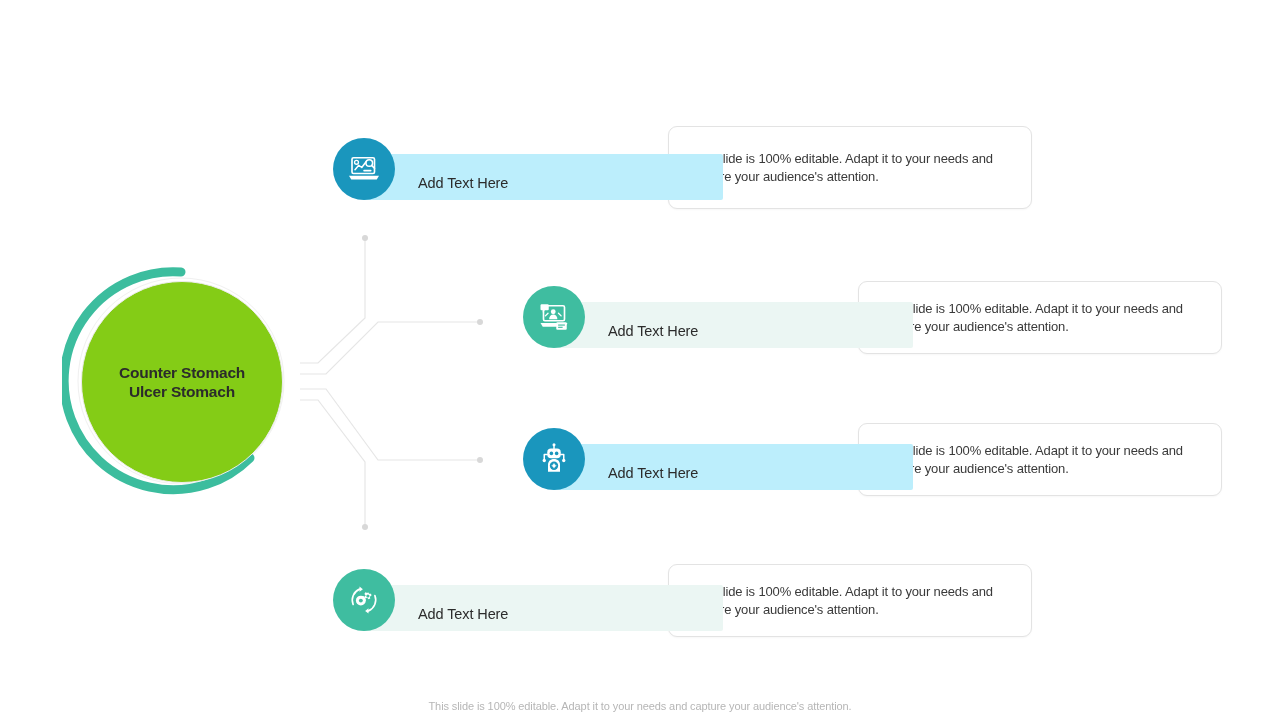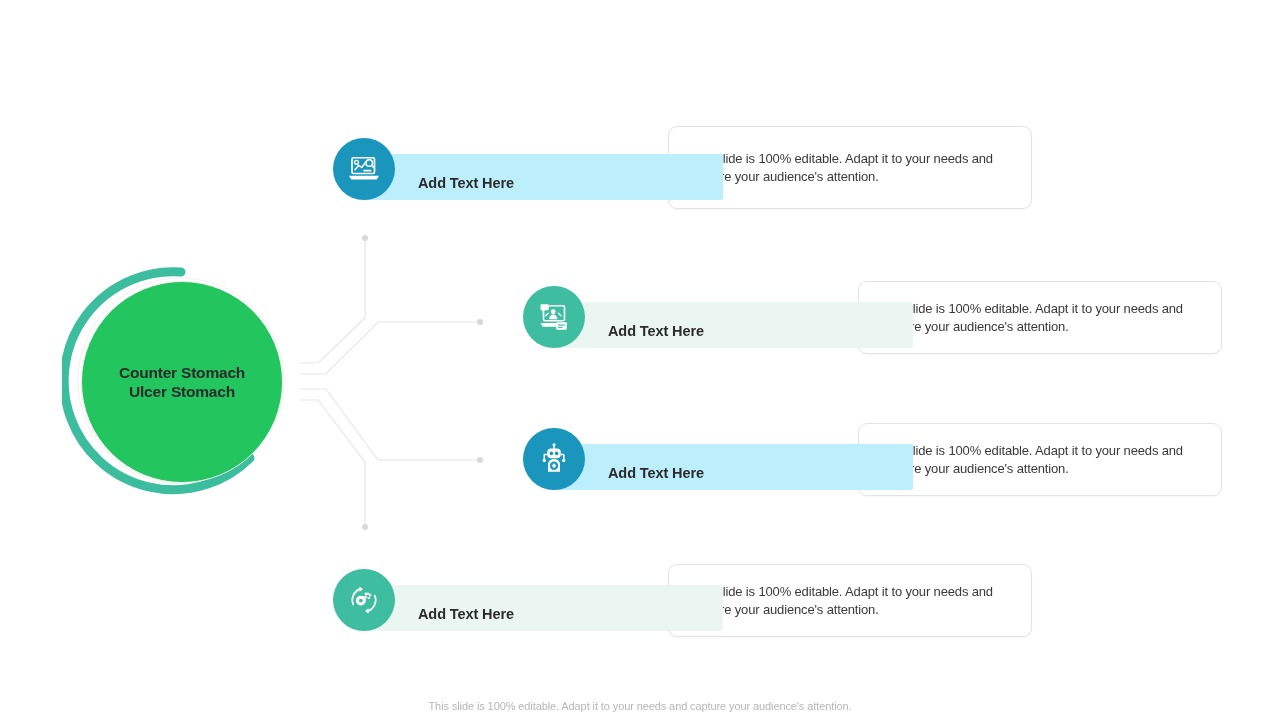--- a/index.html
+++ b/index.html
@@ -18,36 +18,36 @@
   }
 
   
   .connectors{position:absolute;left:0;top:0;width:1280px;height:720px;pointer-events:none;}
 
   
   .hub{position:absolute;left:62px;top:262px;width:238px;height:238px;}
   .hub-ring{position:absolute;inset:0;}
   .hub-inner{
     position:absolute;left:19px;top:19px;width:200px;height:200px;
-    border-radius:50%;background:#22c55e;border:1px solid #ececec;
+    border-radius:50%;background:#84cc16;border:1px solid #ececec;
     display:flex;align-items:center;justify-content:center;text-align:center;
   }
   .hub-label{
     font-size:15.5px;font-weight:bold;color:#2b2b2b;line-height:19px;
     letter-spacing:-0.2px;
   }
 
   
   .row{position:absolute;height:80px;}
   .bar{
     position:absolute;top:16px;height:46px;border-radius:2px;
   }
   .bar-label{
     position:absolute;top:16px;height:57px;display:flex;align-items:center;
-    font-size:14.5px;font-weight:bold;color:#2b2b2b;letter-spacing:-0.1px;
+    font-size:14.5px;font-weight:normal;color:#2b2b2b;letter-spacing:-0.1px;
     white-space:nowrap;
   }
   .icon-circle{
     position:absolute;top:0;left:0;width:62px;height:62px;border-radius:50%;
     display:flex;align-items:center;justify-content:center;
   }
   .icon-circle svg{display:block;}
   .desc-box{
     position:absolute;background:#ffffff;border:1px solid #e3e3e3;border-radius:9px;
     box-shadow:0 1px 2px rgba(0,0,0,0.035);

